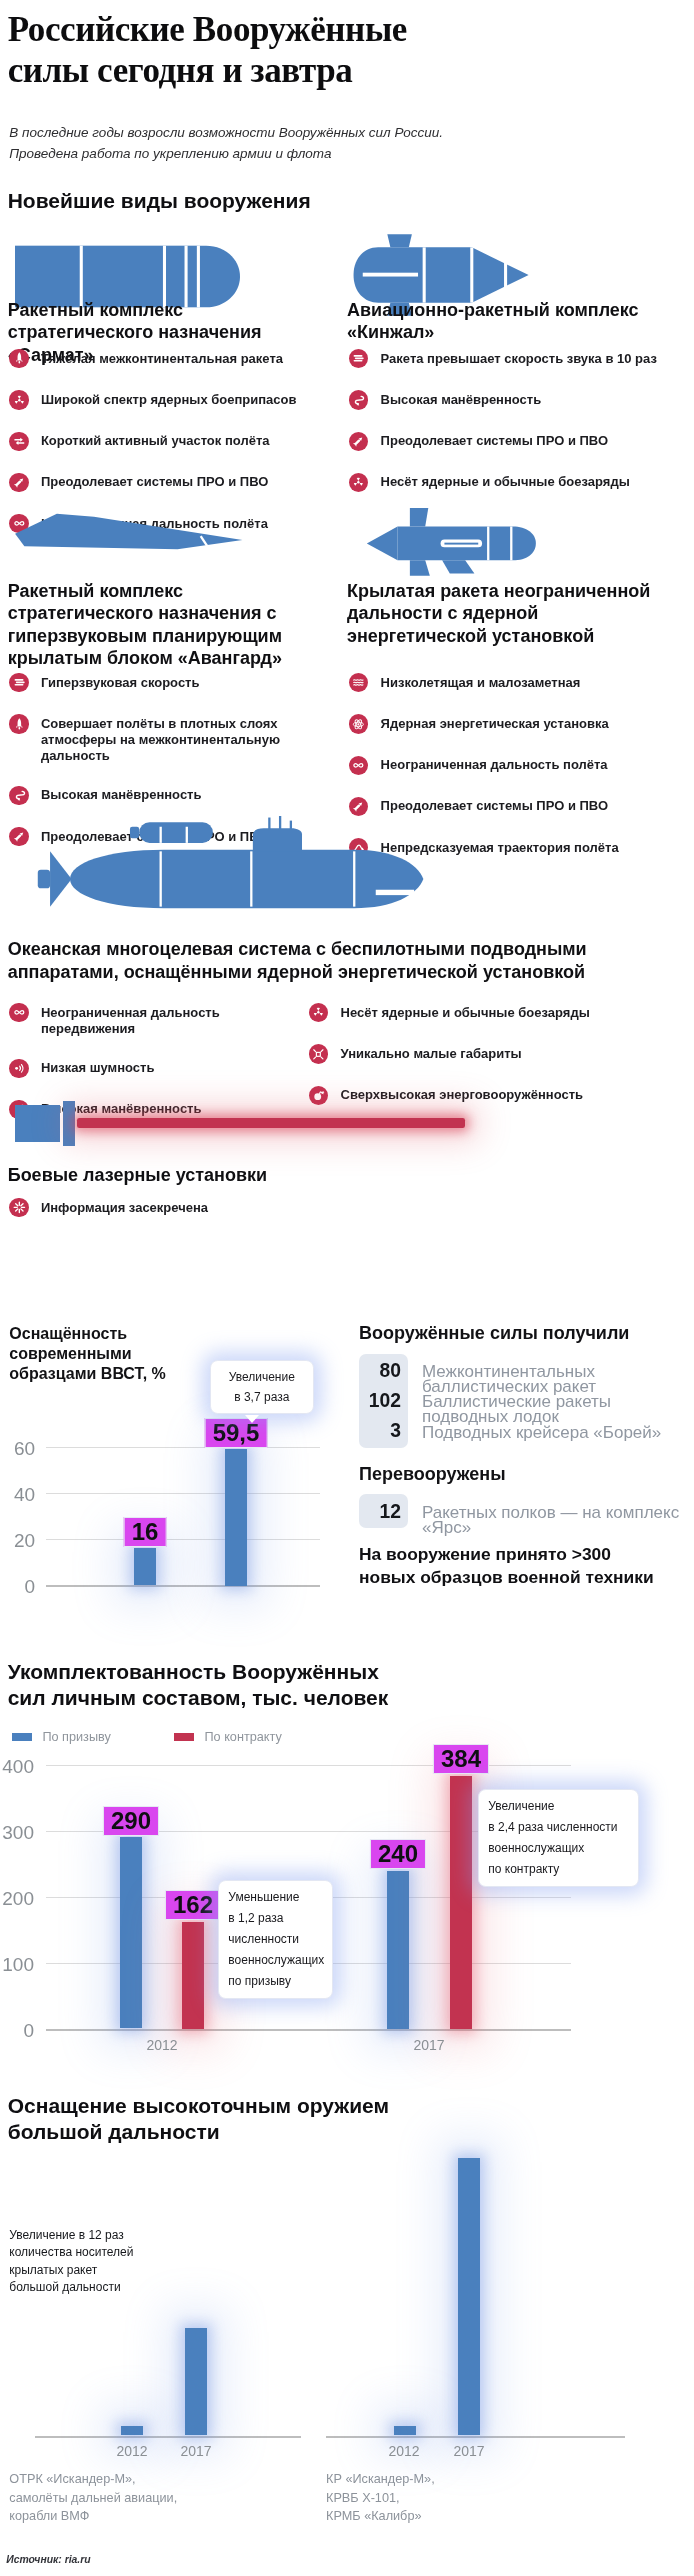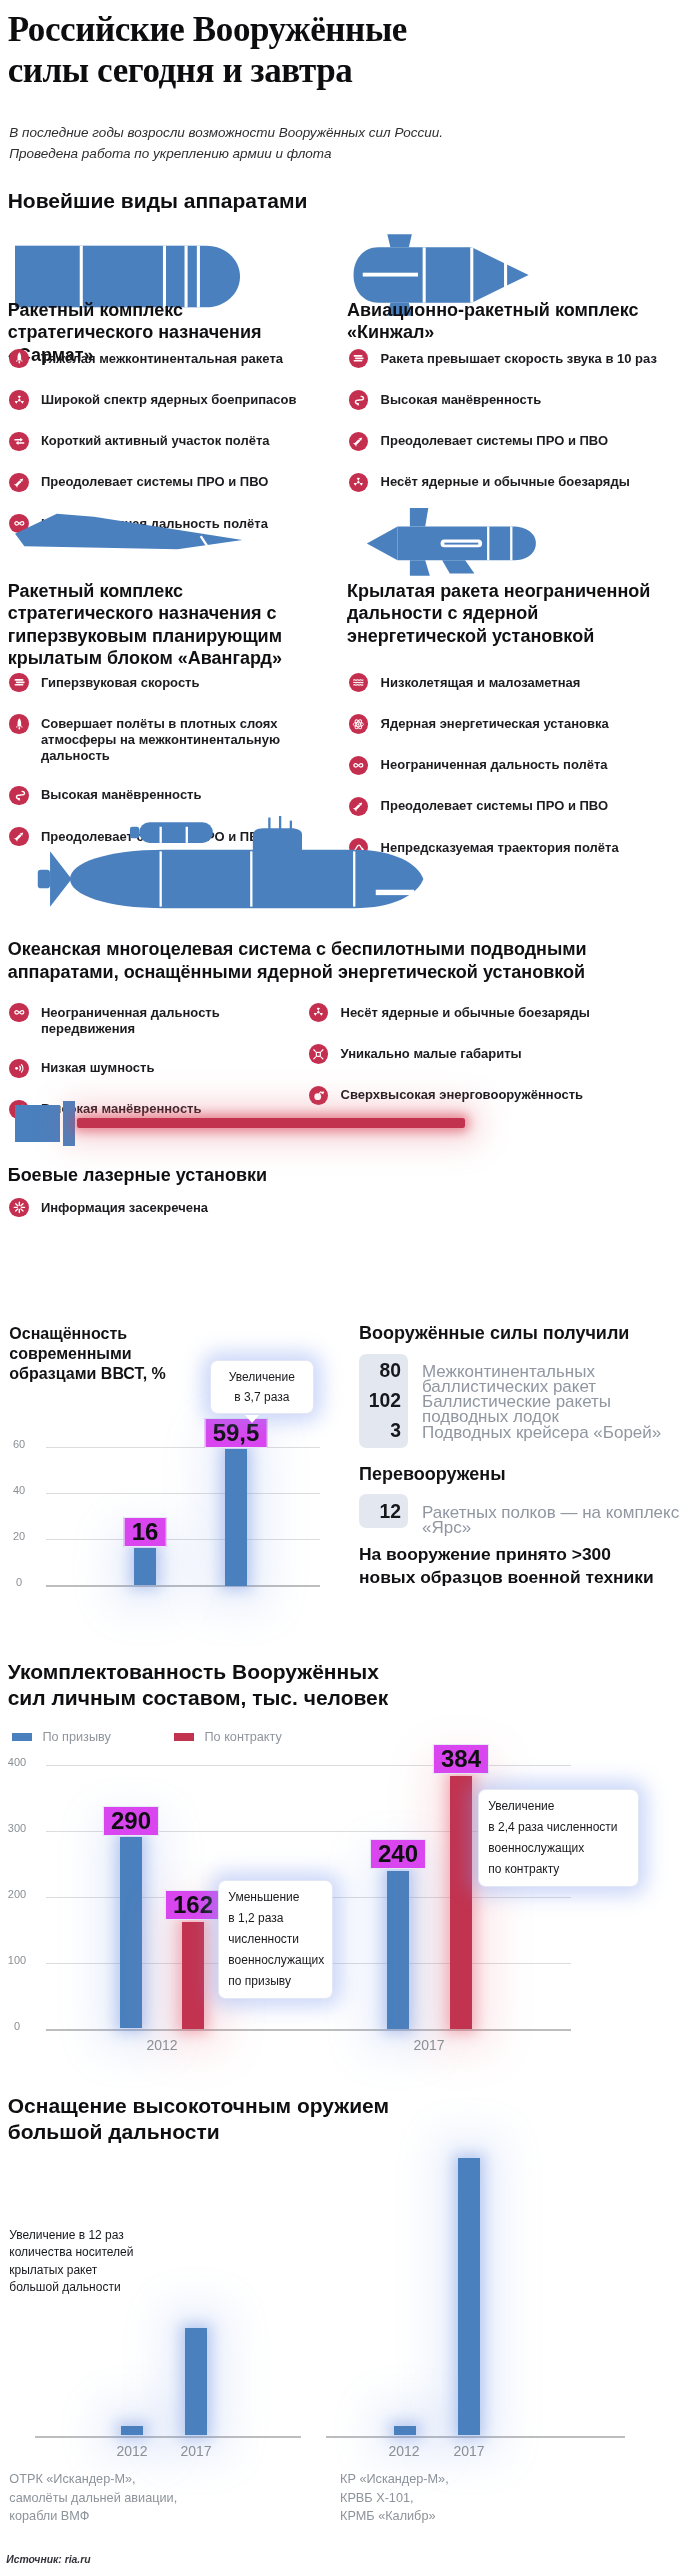--- a/index.html
+++ b/index.html
@@ -20,21 +20,21 @@
   .ficon svg{width:14.7px;height:14.7px;display:block;}
   .ftext{font-size:13px;line-height:16px;font-weight:600;color:#1c1c20;padding-top:1.5px;}
   .chart-title{font-size:16px;font-weight:700;line-height:20px;color:#121215;}
   .side-h{font-size:18px;font-weight:700;color:#121215;}
   .statbox{background:#E3E8F0;border-radius:7px;}
   .statnum{font-size:19.3px;font-weight:700;color:#15171b;text-align:right;}
   .statlabel{font-size:17px;color:#9097A1;line-height:15.4px;}
   .bignote{font-size:17.4px;font-weight:700;line-height:23px;color:#101013;}
   .grid{position:absolute;height:0.8px;background:#dcdcdc;z-index:1;}
   .grid.dark{height:1.5px;background:#bdbdbd;}
-  .tick{position:absolute;font-size:11px;color:#8a8f94;text-align:center;z-index:1;}
+  .tick{position:absolute;font-size:19px;color:#8a8f94;text-align:right;z-index:1;}
   .xlab{position:absolute;font-size:14px;color:#8a8f94;transform:translateX(-50%);z-index:3;}
   .bar{position:absolute;z-index:2;}
   .bar.blue{background:#4A80BE;
     box-shadow:0 0 12.3px 4.6px rgba(110,145,225,.40),0 0 42px 21.6px rgba(130,160,235,.18);}
   .bar.red{background:#C23350;
     box-shadow:0 0 12.3px 4.6px rgba(225,85,105,.38),0 0 42px 21.6px rgba(235,120,135,.18);}
   .chip{position:absolute;z-index:4;background:#d946ef;border:0.8px solid #e6e9f3;
         font-size:24px;font-weight:700;color:#0f0f12;height:28px;line-height:28px;
         padding:0 7px;transform:translateX(-50%);}
   .callout{position:absolute;z-index:5;background:#fff;border:0.8px solid #e3e7f3;border-radius:7.7px;
@@ -58,21 +58,21 @@
 </head>
 <body>
 
 <div id="canvas">
 
   <div class="abs title pre" style="left:7.7px;top:9.3px;width:664px;">Российские Вооружённые
 силы сегодня и завтра</div>
   <div class="abs subtitle pre" style="left:9.3px;top:122px;width:664px;">В последние годы возросли возможности Вооружённых сил России.
 Проведена работа по укреплению армии и флота</div>
 
-  <div class="abs h2" style="left:7.7px;top:188px;">Новейшие виды аппаратами</div>
+  <div class="abs h2" style="left:7.7px;top:188px;">Новейшие виды вооружения</div>
 
   <div class="abs graphic" style="left:15.4px;top:241px;">
     <svg width="225" height="71" viewBox="0 0 292 92">
       <rect x="0" y="6" width="238" height="80" fill="#4A80BE"></rect>
       <path d="M238 6h10c25 0 44 18 44 40s-19 40-44 40h-10z" fill="#4A80BE"></path>
       <g stroke="#fff" stroke-width="4">
         <line x1="86" y1="6" x2="86" y2="86"></line>
         <line x1="194" y1="6" x2="194" y2="86"></line>
         <line x1="222" y1="6" x2="222" y2="86"></line>
         <line x1="238" y1="6" x2="238" y2="86"></line>
@@ -496,21 +496,21 @@
 
   <div class="abs h2 pre" style="left:7.7px;top:2093px;width:664px;">Оснащение высокоточным оружием
 большой дальности</div>
   <div class="abs mininote pre" style="left:9.3px;top:2227px;width:162px;">Увеличение в 12 раз
 количества носителей
 крылатых ракет
 большой дальности</div>
   <div class="abs caption pre" style="left:9.3px;top:2470px;width:255px;">ОТРК «Искандер-М»,
 самолёты дальней авиации,
 корабли ВМФ</div>
-  <div class="abs caption pre" style="left:340px;top:2470px;width:255px;">КР «Искандер-М»,
+  <div class="abs caption pre" style="left:326px;top:2470px;width:255px;">КР «Искандер-М»,
 КРВБ Х-101,
 КРМБ «Калибр»</div>
 
   <div class="abs footer" style="left:6.2px;top:2554px;">Источник: ria.ru</div>
 <div class="grid" style="left: 46px; top: 1447px; width: 274px;"></div>
     <div class="tick" style="left: 3.1px; top: 1438px; width: 32px;">60</div>
     <div class="grid" style="left: 46px; top: 1493px; width: 274px;"></div>
     <div class="tick" style="left: 3.1px; top: 1484px; width: 32px;">40</div>
     <div class="grid" style="left: 46px; top: 1539px; width: 274px;"></div>
     <div class="tick" style="left: 3.1px; top: 1530px; width: 32px;">20</div>

